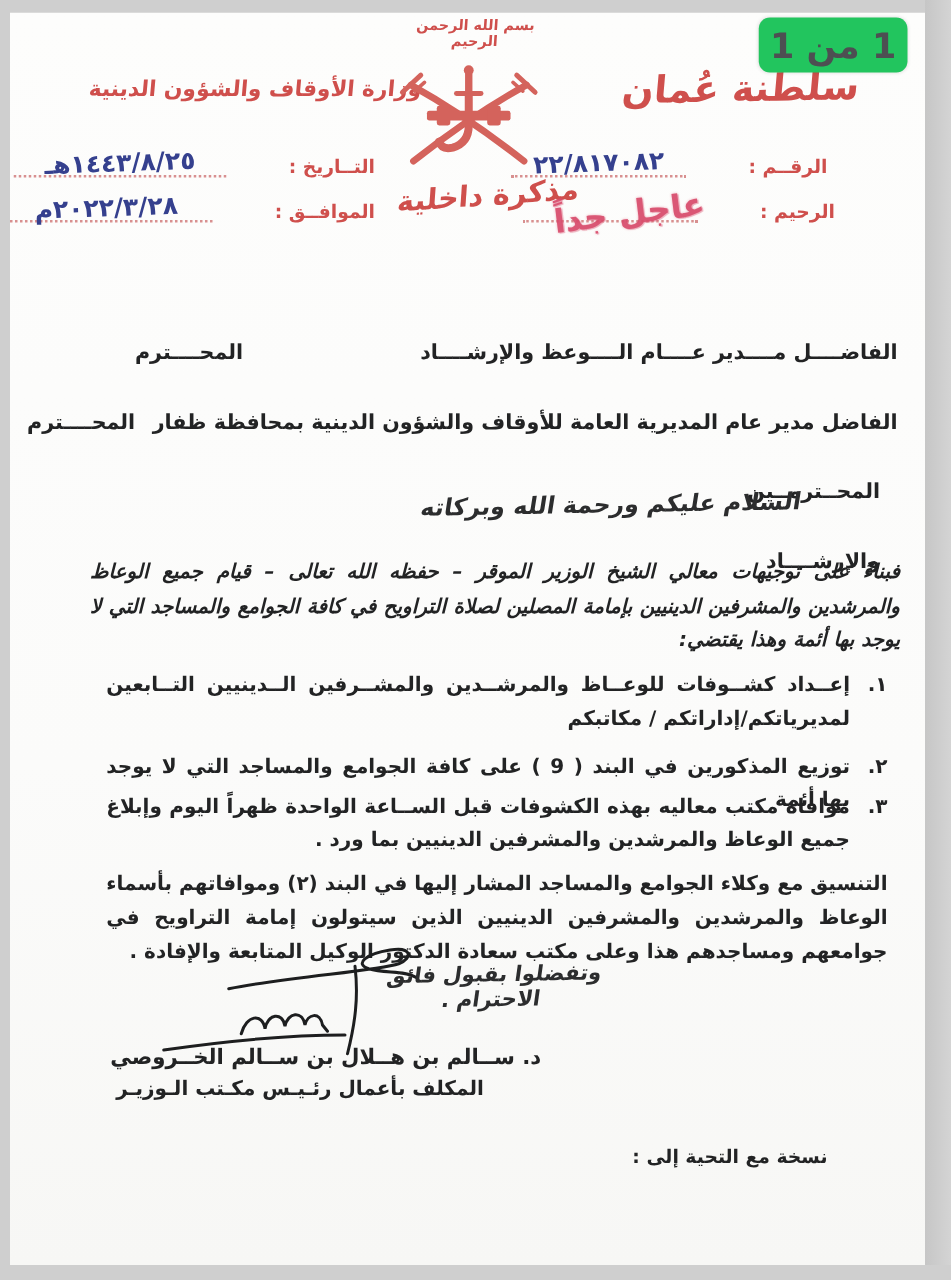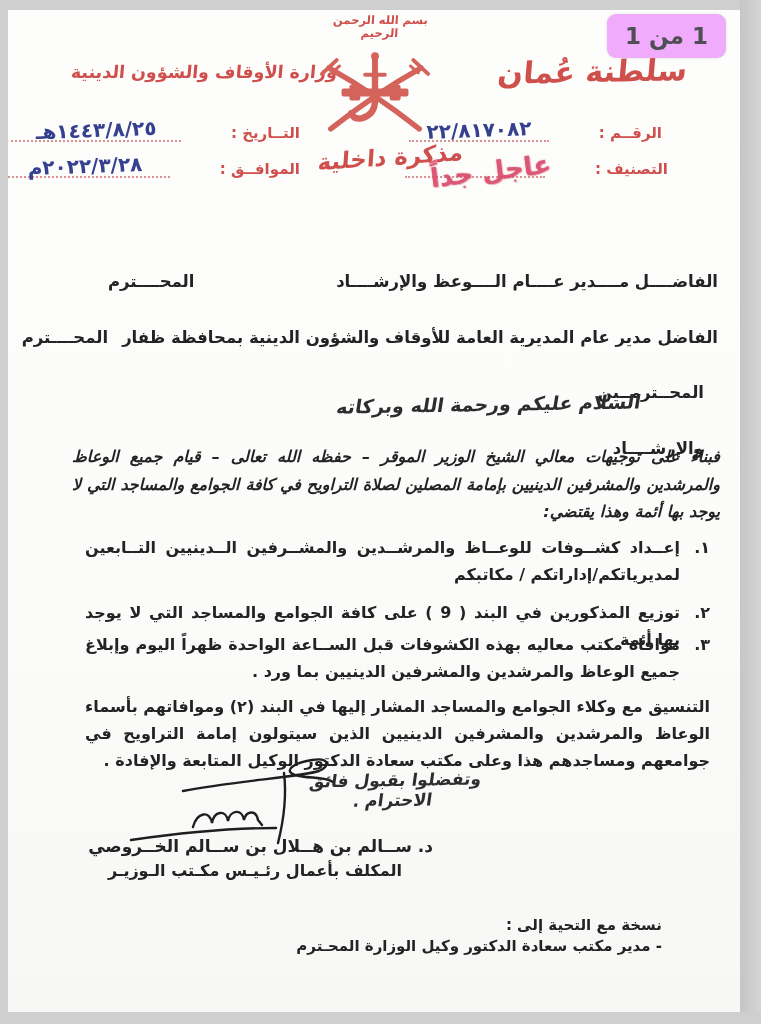--- a/index.html
+++ b/index.html
@@ -19,23 +19,23 @@
     -webkit-font-smoothing:antialiased;
   }
   .page{
     position:absolute;left:8px;top:10px;width:732px;height:1002px;
     background:linear-gradient(180deg,#fdfdfc 0%,#fbfbfa 60%,#f7f7f5 100%);
     direction:rtl;
   }
   
   .page-badge{
     position:absolute;left:607px;top:14px;width:119px;height:44px;
-    background:#f0abfc;border-radius:9px;
+    background:#22c55e;border-radius:9px;
     display:flex;align-items:center;justify-content:center;
-    color:#4d4f52;font-size:23px;font-weight:bold;
+    color:#4d4f52;font-size:28px;font-weight:bold;
     box-shadow:0 0 3px rgba(0,0,0,.12);
     z-index:5;direction:rtl;
   }
   
   .bismillah{
     position:absolute;left:316px;top:4px;width:112px;
     color:var(--red);font-size:11.5px;font-weight:bold;text-align:center;line-height:13px;
     transform:skewX(-4deg);
   }
   .country{
@@ -113,21 +113,21 @@
     position:absolute;left:296px;top:760px;width:180px;
     color:#2c2d2e;font-size:17px;font-weight:bold;text-align:center;
     transform:skewX(-9deg) rotate(-1deg);z-index:2;
   }
   .signature{position:absolute;left:115px;top:743px;width:235px;height:96px;z-index:1;}
   .sig-name{
     position:absolute;left:120px;top:826px;width:305px;
     color:var(--ink);font-size:17px;font-weight:bold;text-align:center;white-space:nowrap;
   }
   .sig-title{
-    position:absolute;left:142px;top:851px;width:252px;
+    position:absolute;left:127px;top:851px;width:252px;
     color:var(--ink);font-size:16px;font-weight:bold;text-align:center;white-space:nowrap;
   }
   .cc{
     position:absolute;right:78px;top:905px;
     color:var(--ink);font-size:15px;font-weight:bold;text-align:right;line-height:21px;
   }
   
   .strip{position:absolute;background:var(--bg);z-index:4;}
   .strip.top{left:0;top:0;width:761px;height:10px;}
   .strip.left{left:0;top:0;width:8px;height:1024px;}
@@ -167,21 +167,21 @@
 
   <div class="memo-type">مذكرة داخلية</div>
 
   <div class="field-row row-number">
     <span class="lbl">الرقــم :</span>
     <span class="val">
       <span class="hand">٢٢/٨١٧٠٨٢</span>
     </span>
   </div>
   <div class="field-row row-class">
-    <span class="lbl">التصنيف :</span>
+    <span class="lbl">الرحيم :</span>
     <span class="val">
       <span class="stamp">عاجل جداً</span>
     </span>
   </div>
 
   <div class="field-row row-date">
     <span class="lbl">التــاريخ :</span>
     <span class="val">
       <span class="hand">١٤٤٣/٨/٢٥هـ</span>
     </span>
@@ -239,21 +239,20 @@
       <path d="M70,74 C74,59 87,57 89,70 C91,58 103,56 105,68 C107,57 119,55 121,67 C123,58 133,56 135,67 L139,72"></path>
       <path d="M8,87 C70,78 122,75 153,75"></path>
     </g>
   </svg>
 
   <div class="sig-name">د. ســالم بن هــلال بن ســالم الخــروصي</div>
   <div class="sig-title">المكلف بأعمال رئـيـس مكـتب الـوزيـر</div>
 
   <div class="cc">
     <div>نسخة مع التحية إلى :</div>
-    <div>- مدير مكتب سعادة الدكتور وكيل الوزارة   المحـترم</div>
   </div>
 
 </div>
 
 <div class="strip top"></div>
 <div class="strip left"></div>
 <div class="strip right"></div>
 <div class="strip bottom"></div>
 
 <div class="page-badge">1 من 1</div>

